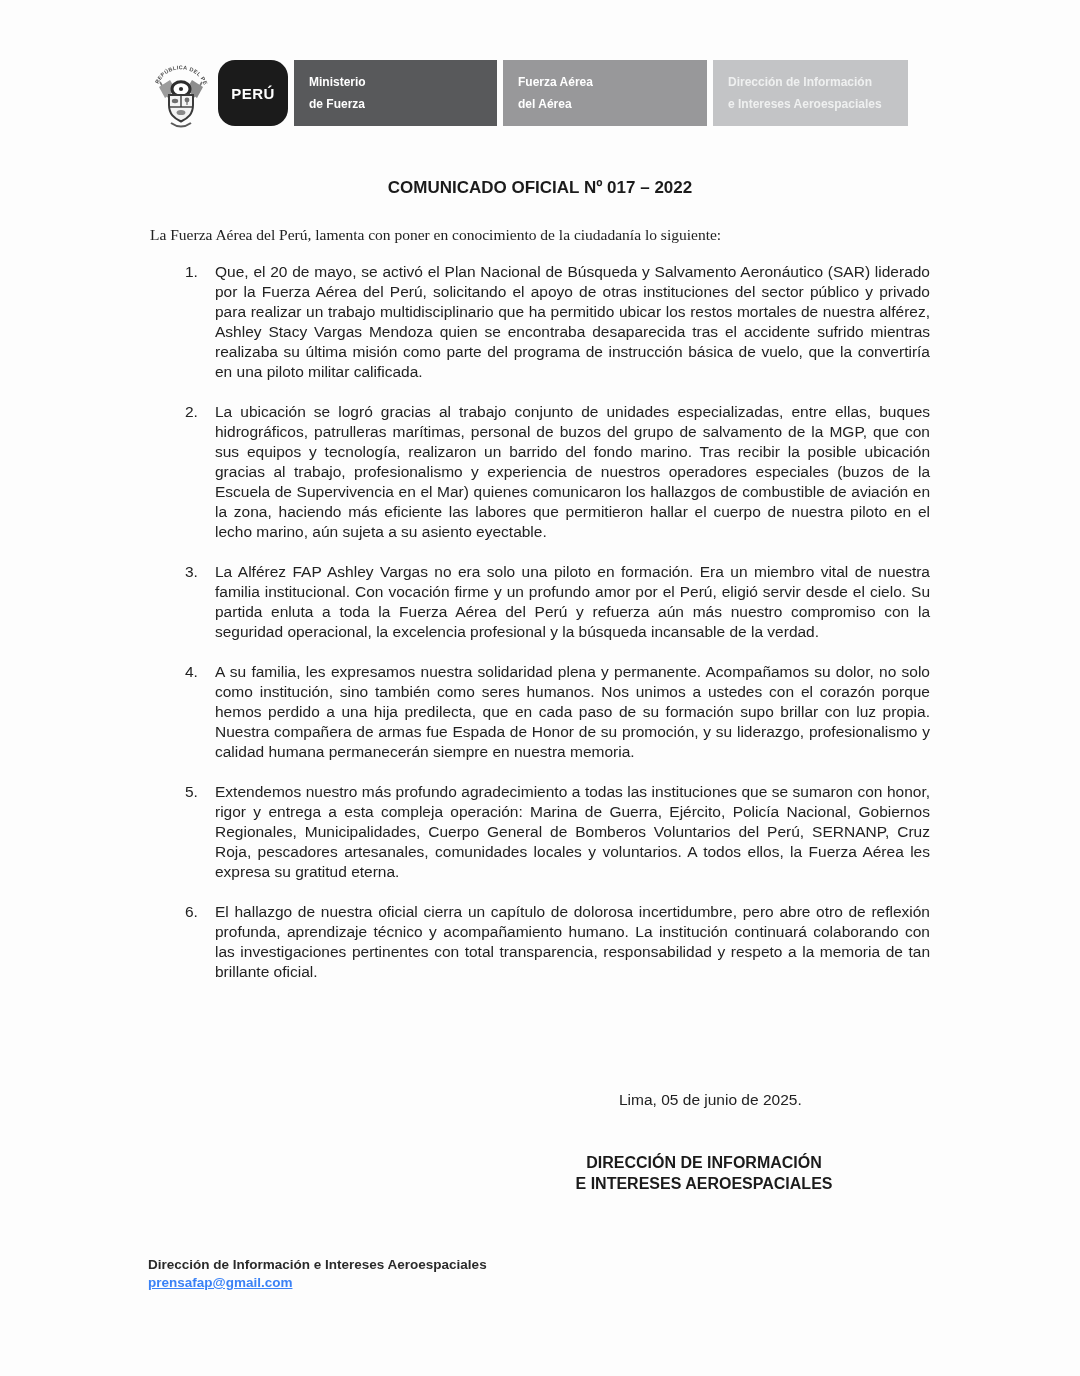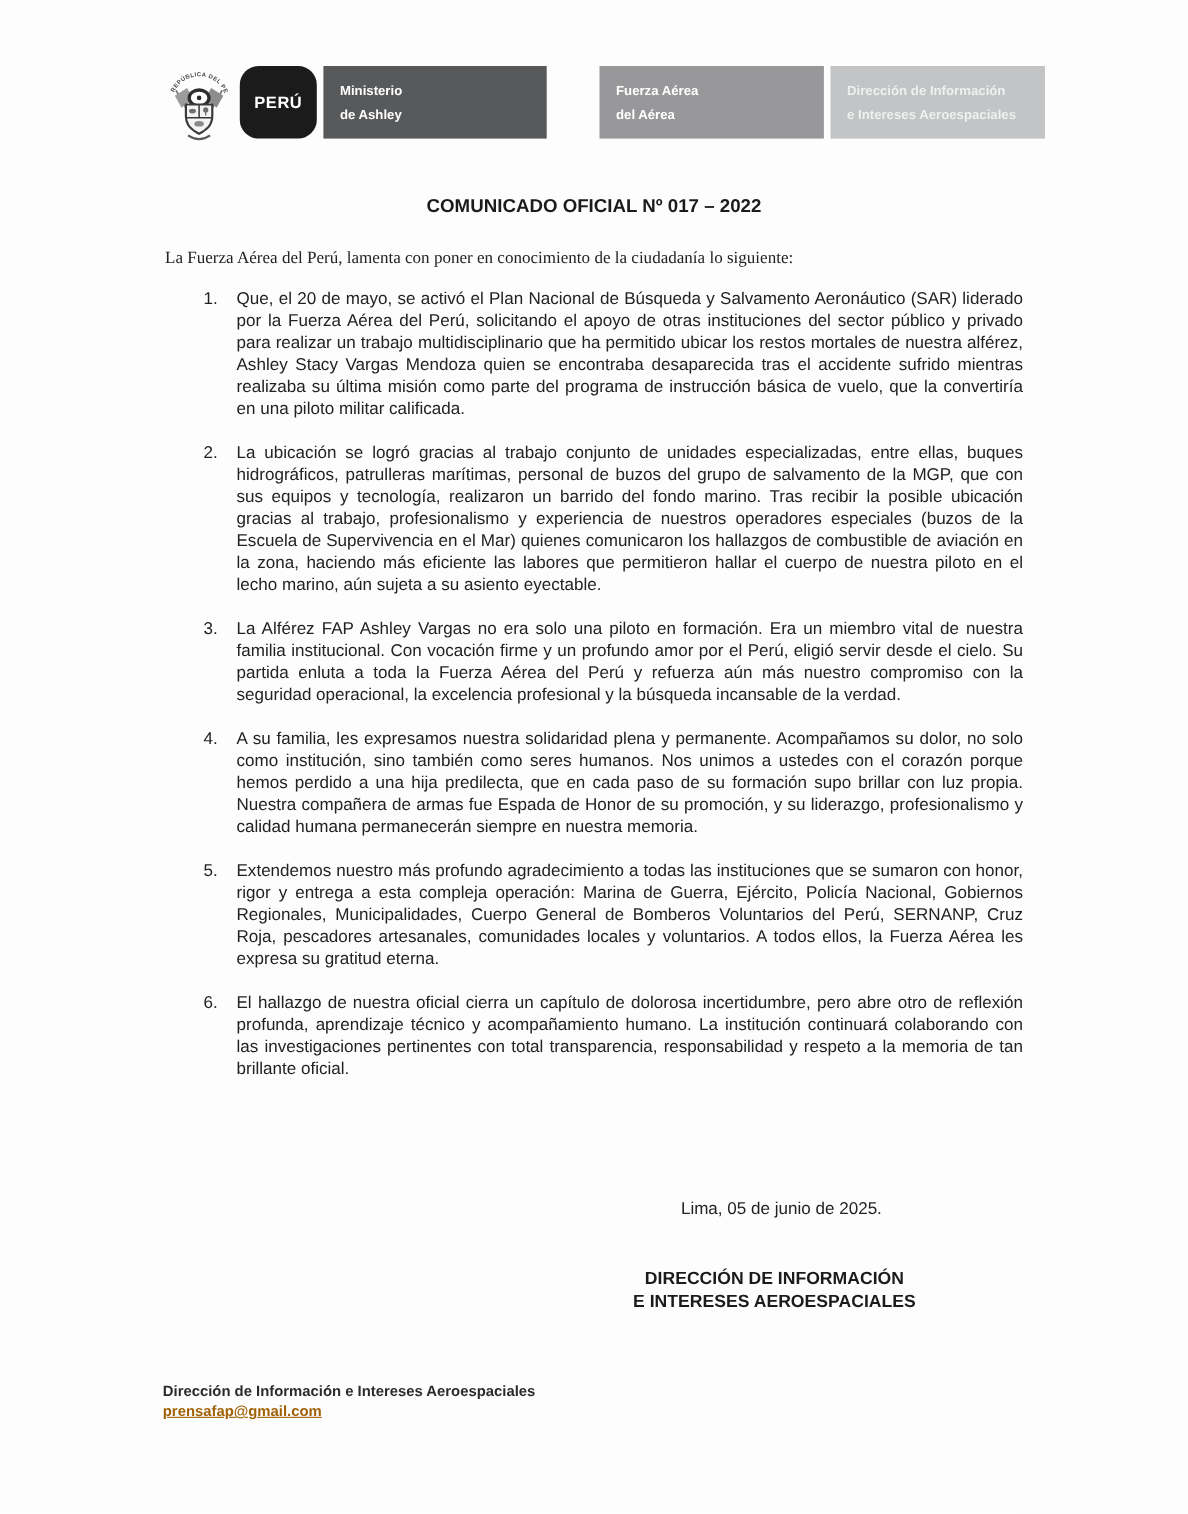--- a/index.html
+++ b/index.html
@@ -157,24 +157,24 @@
 
       <path d="M19 69 q10 7 20 0" fill="none" stroke="#5a5a5a" stroke-width="2"></path>
     </svg>
 
     <div class="hblock hblock-peru" style="background: rgb(27, 27, 27); border-radius: 17px;">
       <span>PERÚ</span>
     </div>
 
     <div class="hblock hblock-lines" style="width: 203px; background: rgb(88, 89, 91);">
       <span>Ministerio</span>
-      <span>de Ashley</span>
-    </div>
-
-    <div class="hblock hblock-lines" style="width: 204px; background: rgb(152, 152, 154); margin-left: 42px;">
+      <span>de Fuerza</span>
+    </div>
+
+    <div class="hblock hblock-lines" style="width: 204px; background: rgb(152, 152, 154);">
       <span>Fuerza Aérea</span>
       <span>del Aérea</span>
     </div>
 
     <div class="hblock hblock-lines hblock-light" style="width: 195px; background: rgb(195, 196, 198);">
       <span>Dirección de Información</span>
       <span>e Intereses Aeroespaciales</span>
     </div>
   </div>
 
@@ -213,16 +213,16 @@
 
   <p class="dateline">Lima, 05 de junio de 2025.</p>
 
   <div class="signature">
     <div>DIRECCIÓN DE INFORMACIÓN</div>
     <div>E INTERESES AEROESPACIALES</div>
   </div>
 
   <div class="footer">
     <div>Dirección de Información e Intereses Aeroespaciales</div>
-    <a href="#" style="color: #a16207;">prensafap@gmail.com</a>
+    <a href="#" style="color: #3b82f6;">prensafap@gmail.com</a>
   </div>
 
 </div>
 
 </body></html>

